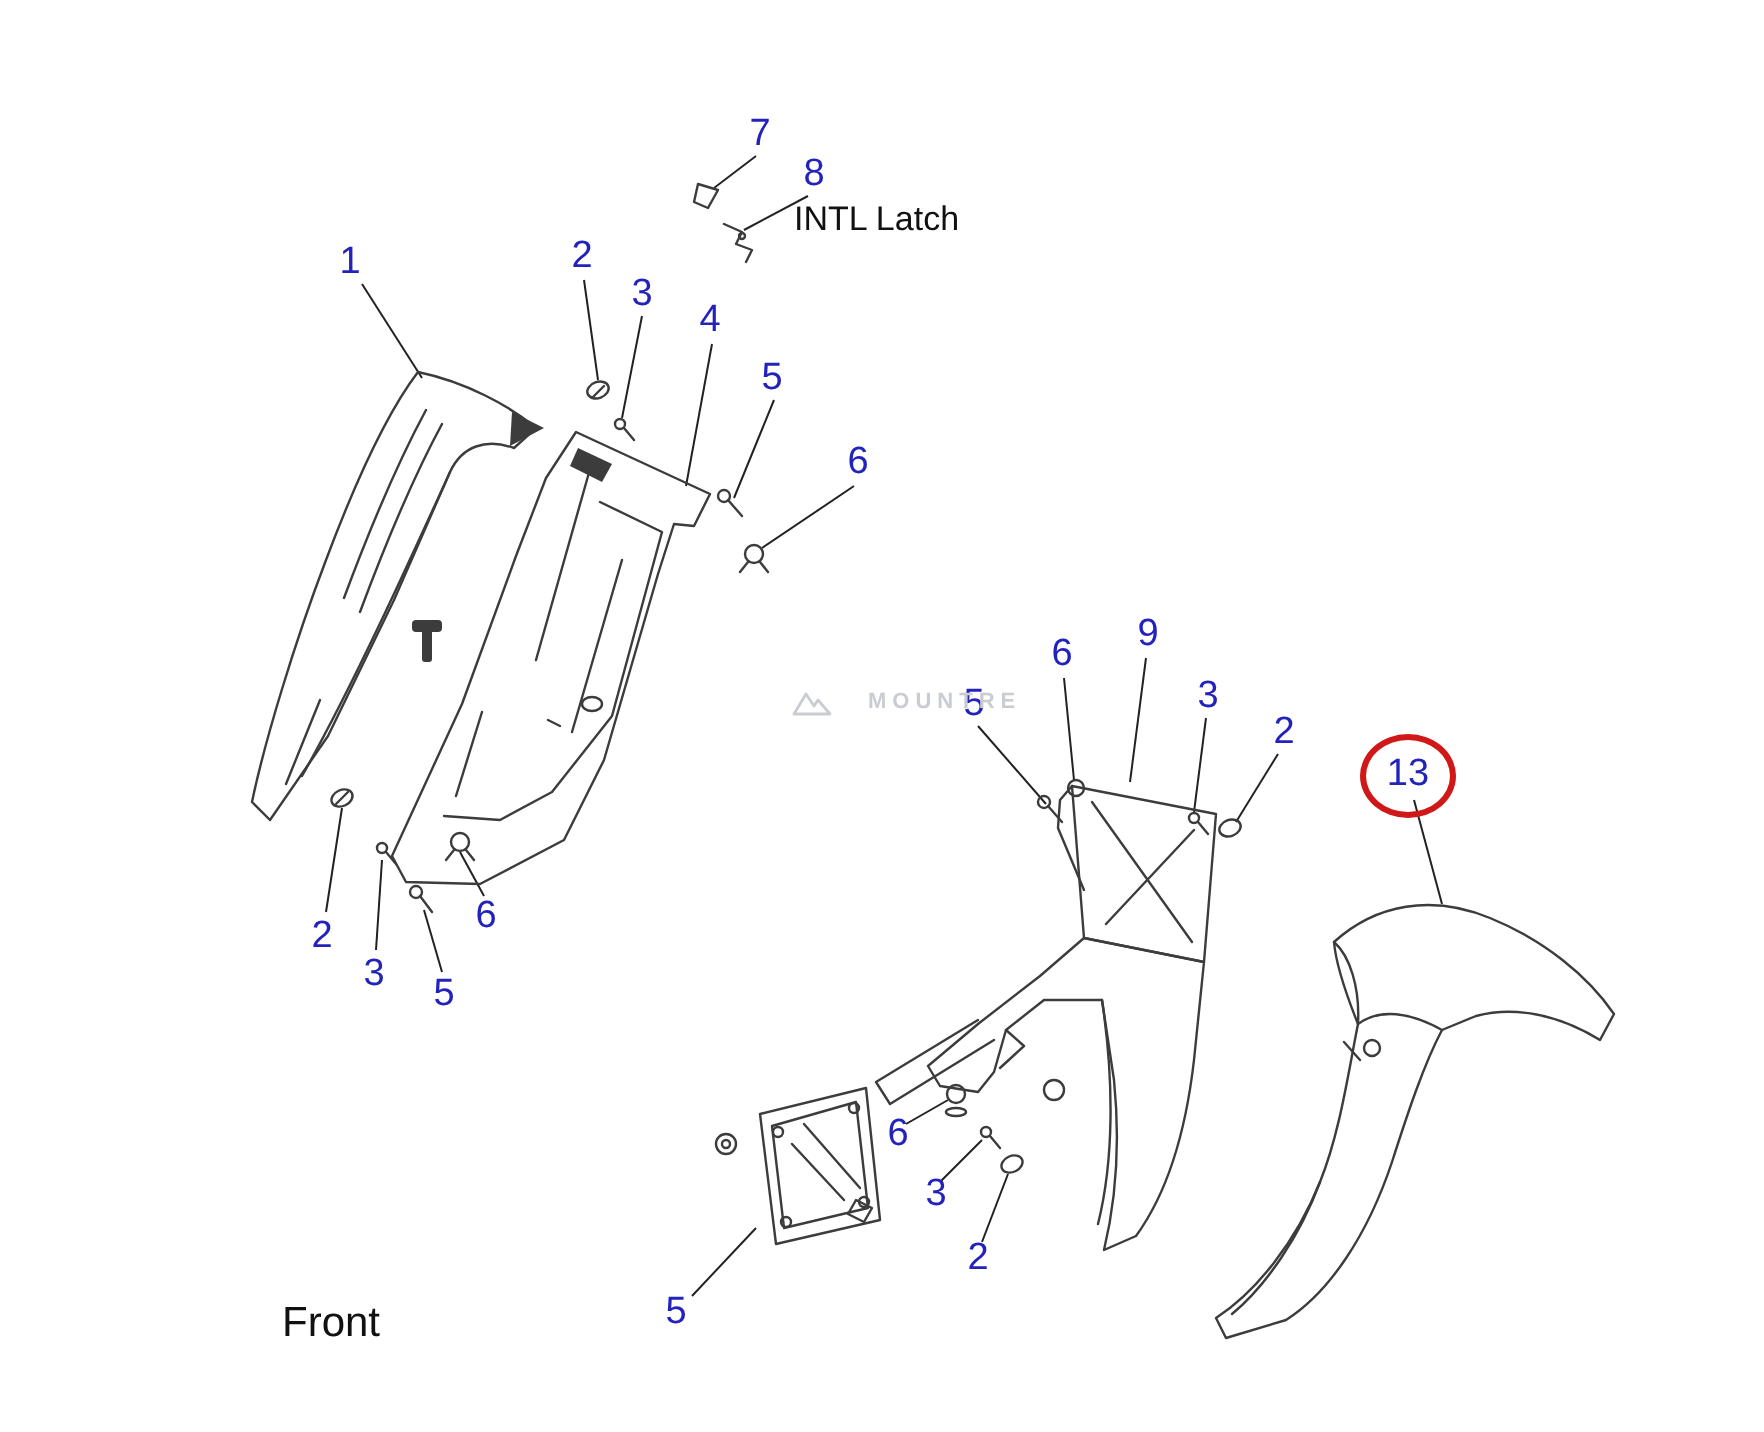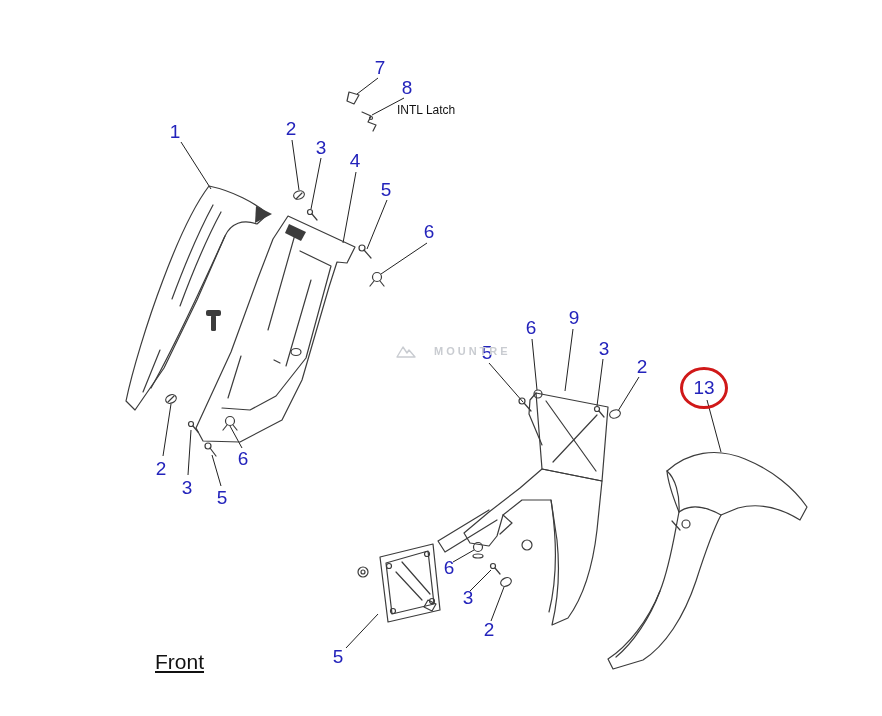--- a/index.html
+++ b/index.html
@@ -45,22 +45,22 @@
     border-radius: 50%;
     transform: translate(-50%, -50%);
   }
 
   .text-label {
     position: absolute;
     color: var(--label-text, #111111);
     transform: translateY(-50%);
     white-space: nowrap;
   }
-  .intl-latch { left: 397px; top: 110px; font-size: 12px; }
-  .front { left: 155px; top: 662px; font-size: 21px; text-decoration: underline; }
+  .intl-latch { left: 397px; top: 110px; font-size: 17px; }
+  .front { left: 141px; top: 662px; font-size: 21px; }
 
   .watermark {
     position: absolute;
     left: 396px;
     top: 344px;
     display: flex;
     align-items: center;
     gap: 18px;
     color: var(--watermark, #c9ccd1);
     font-size: 11px;

